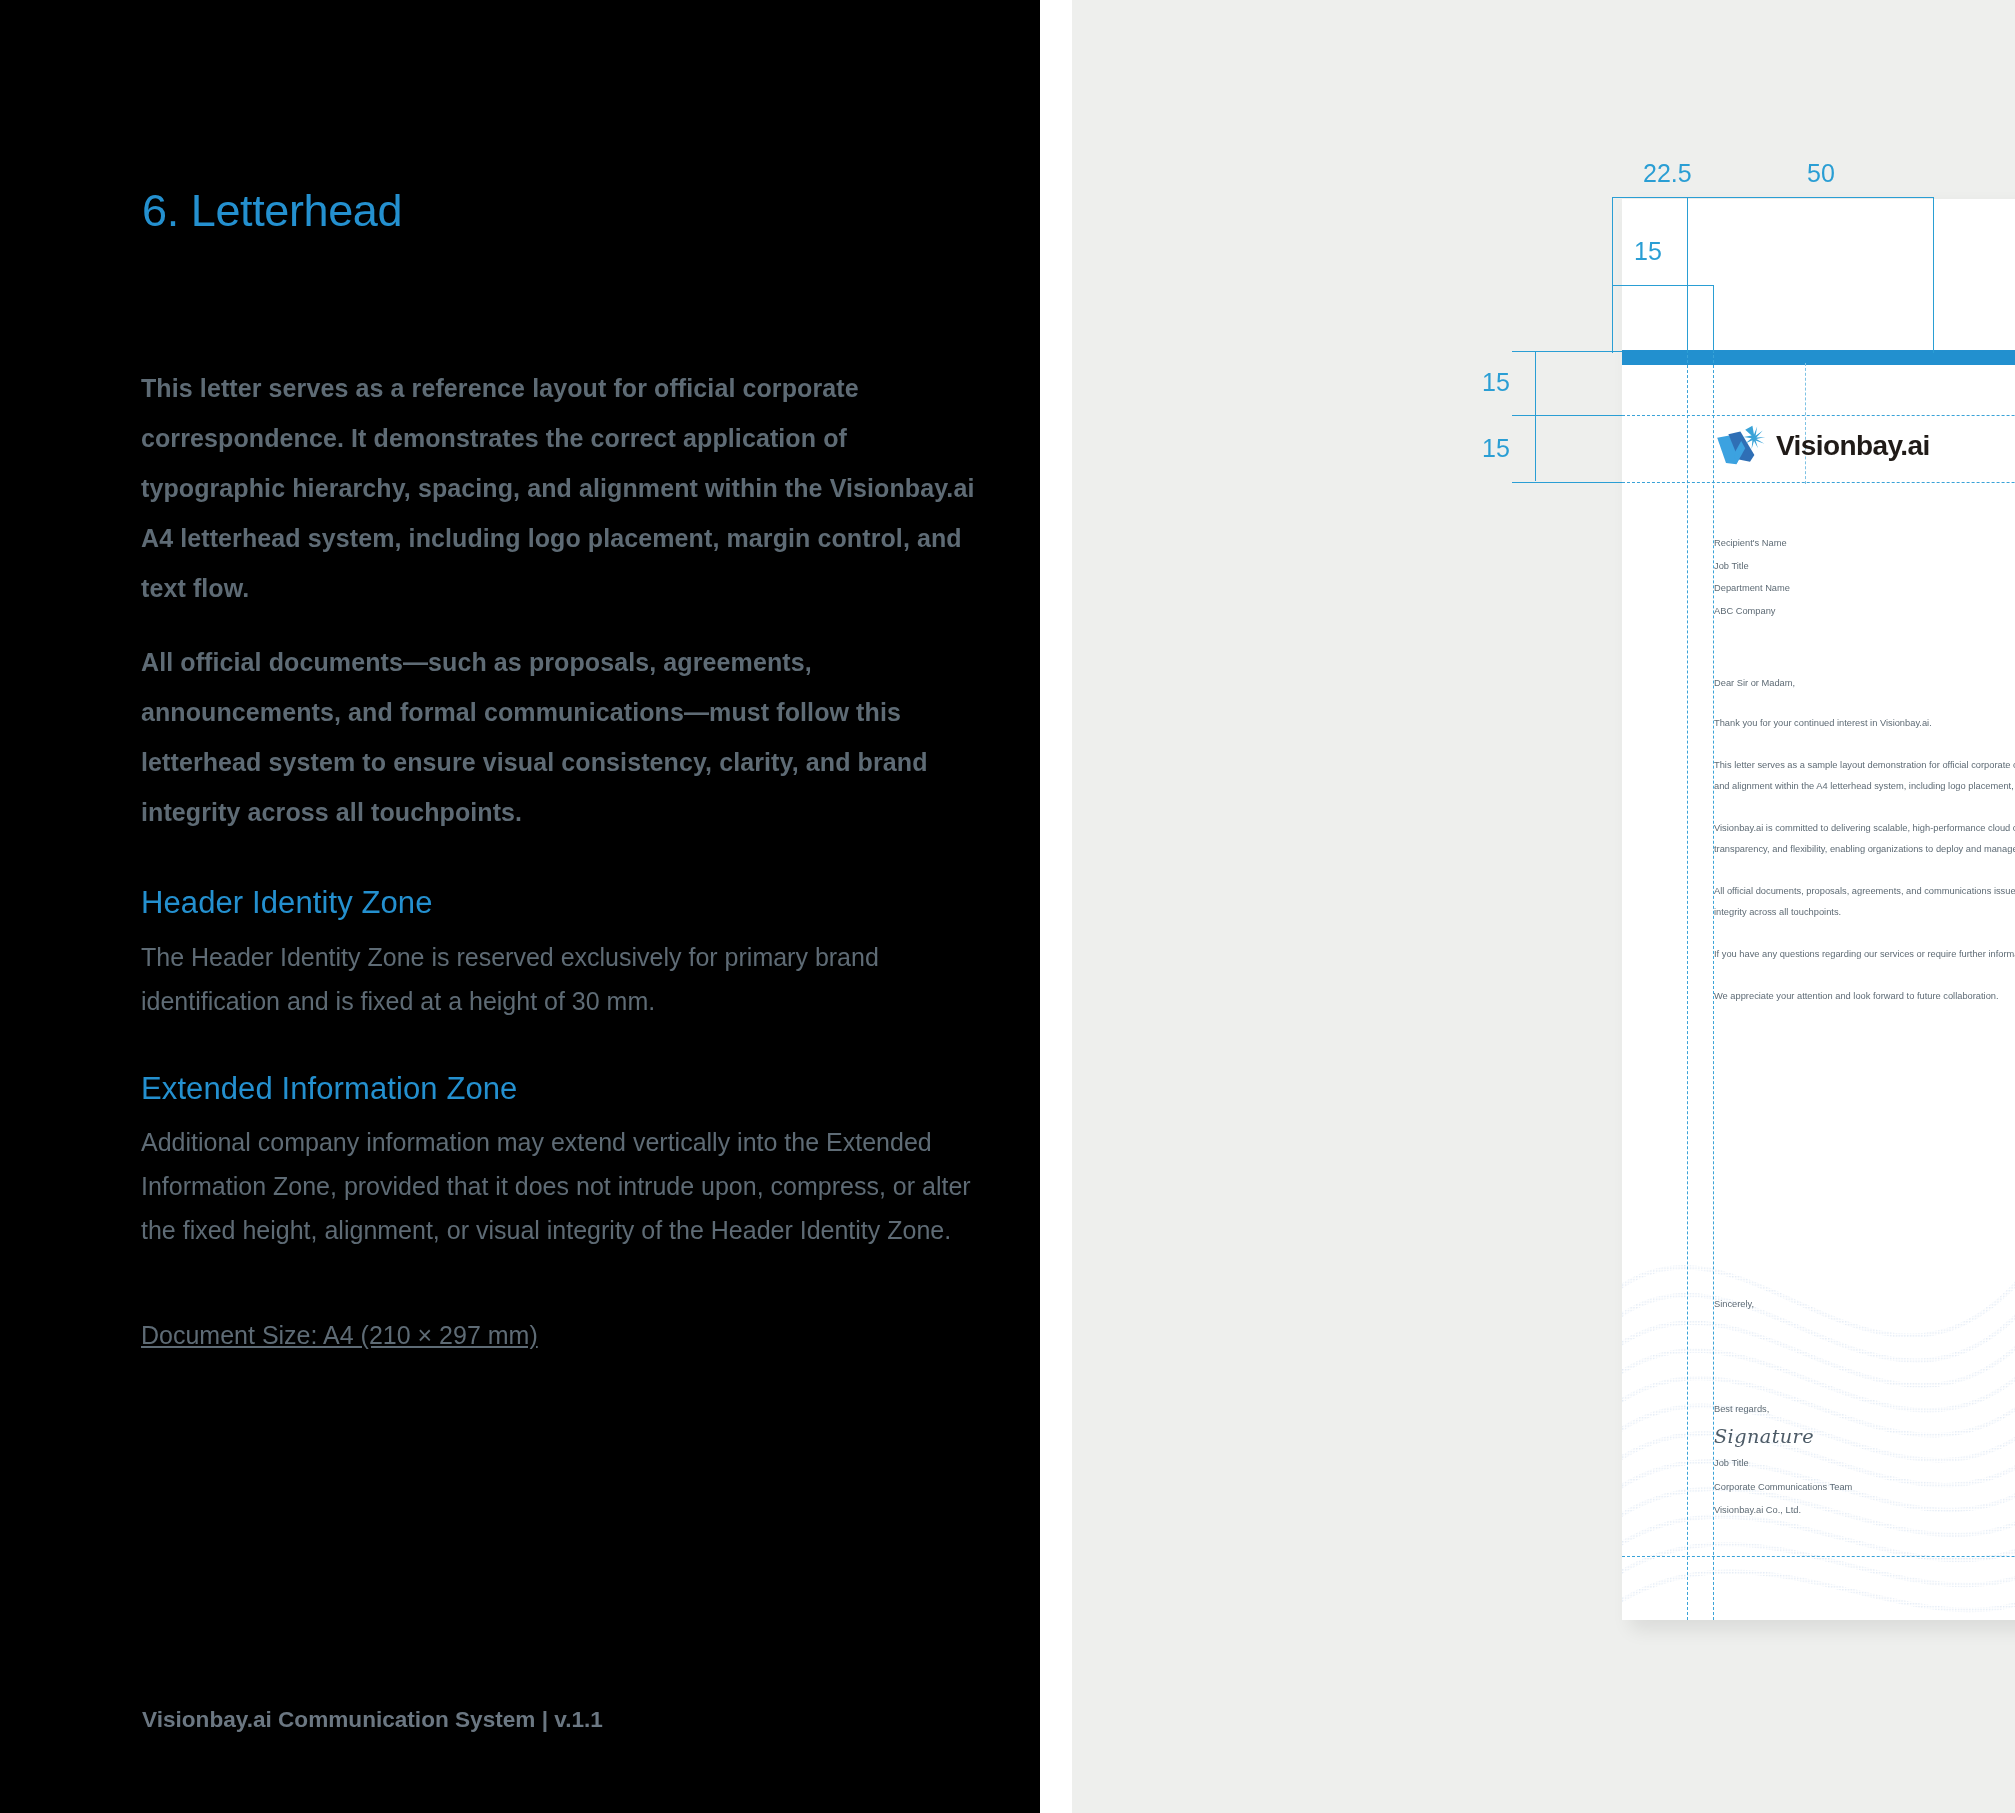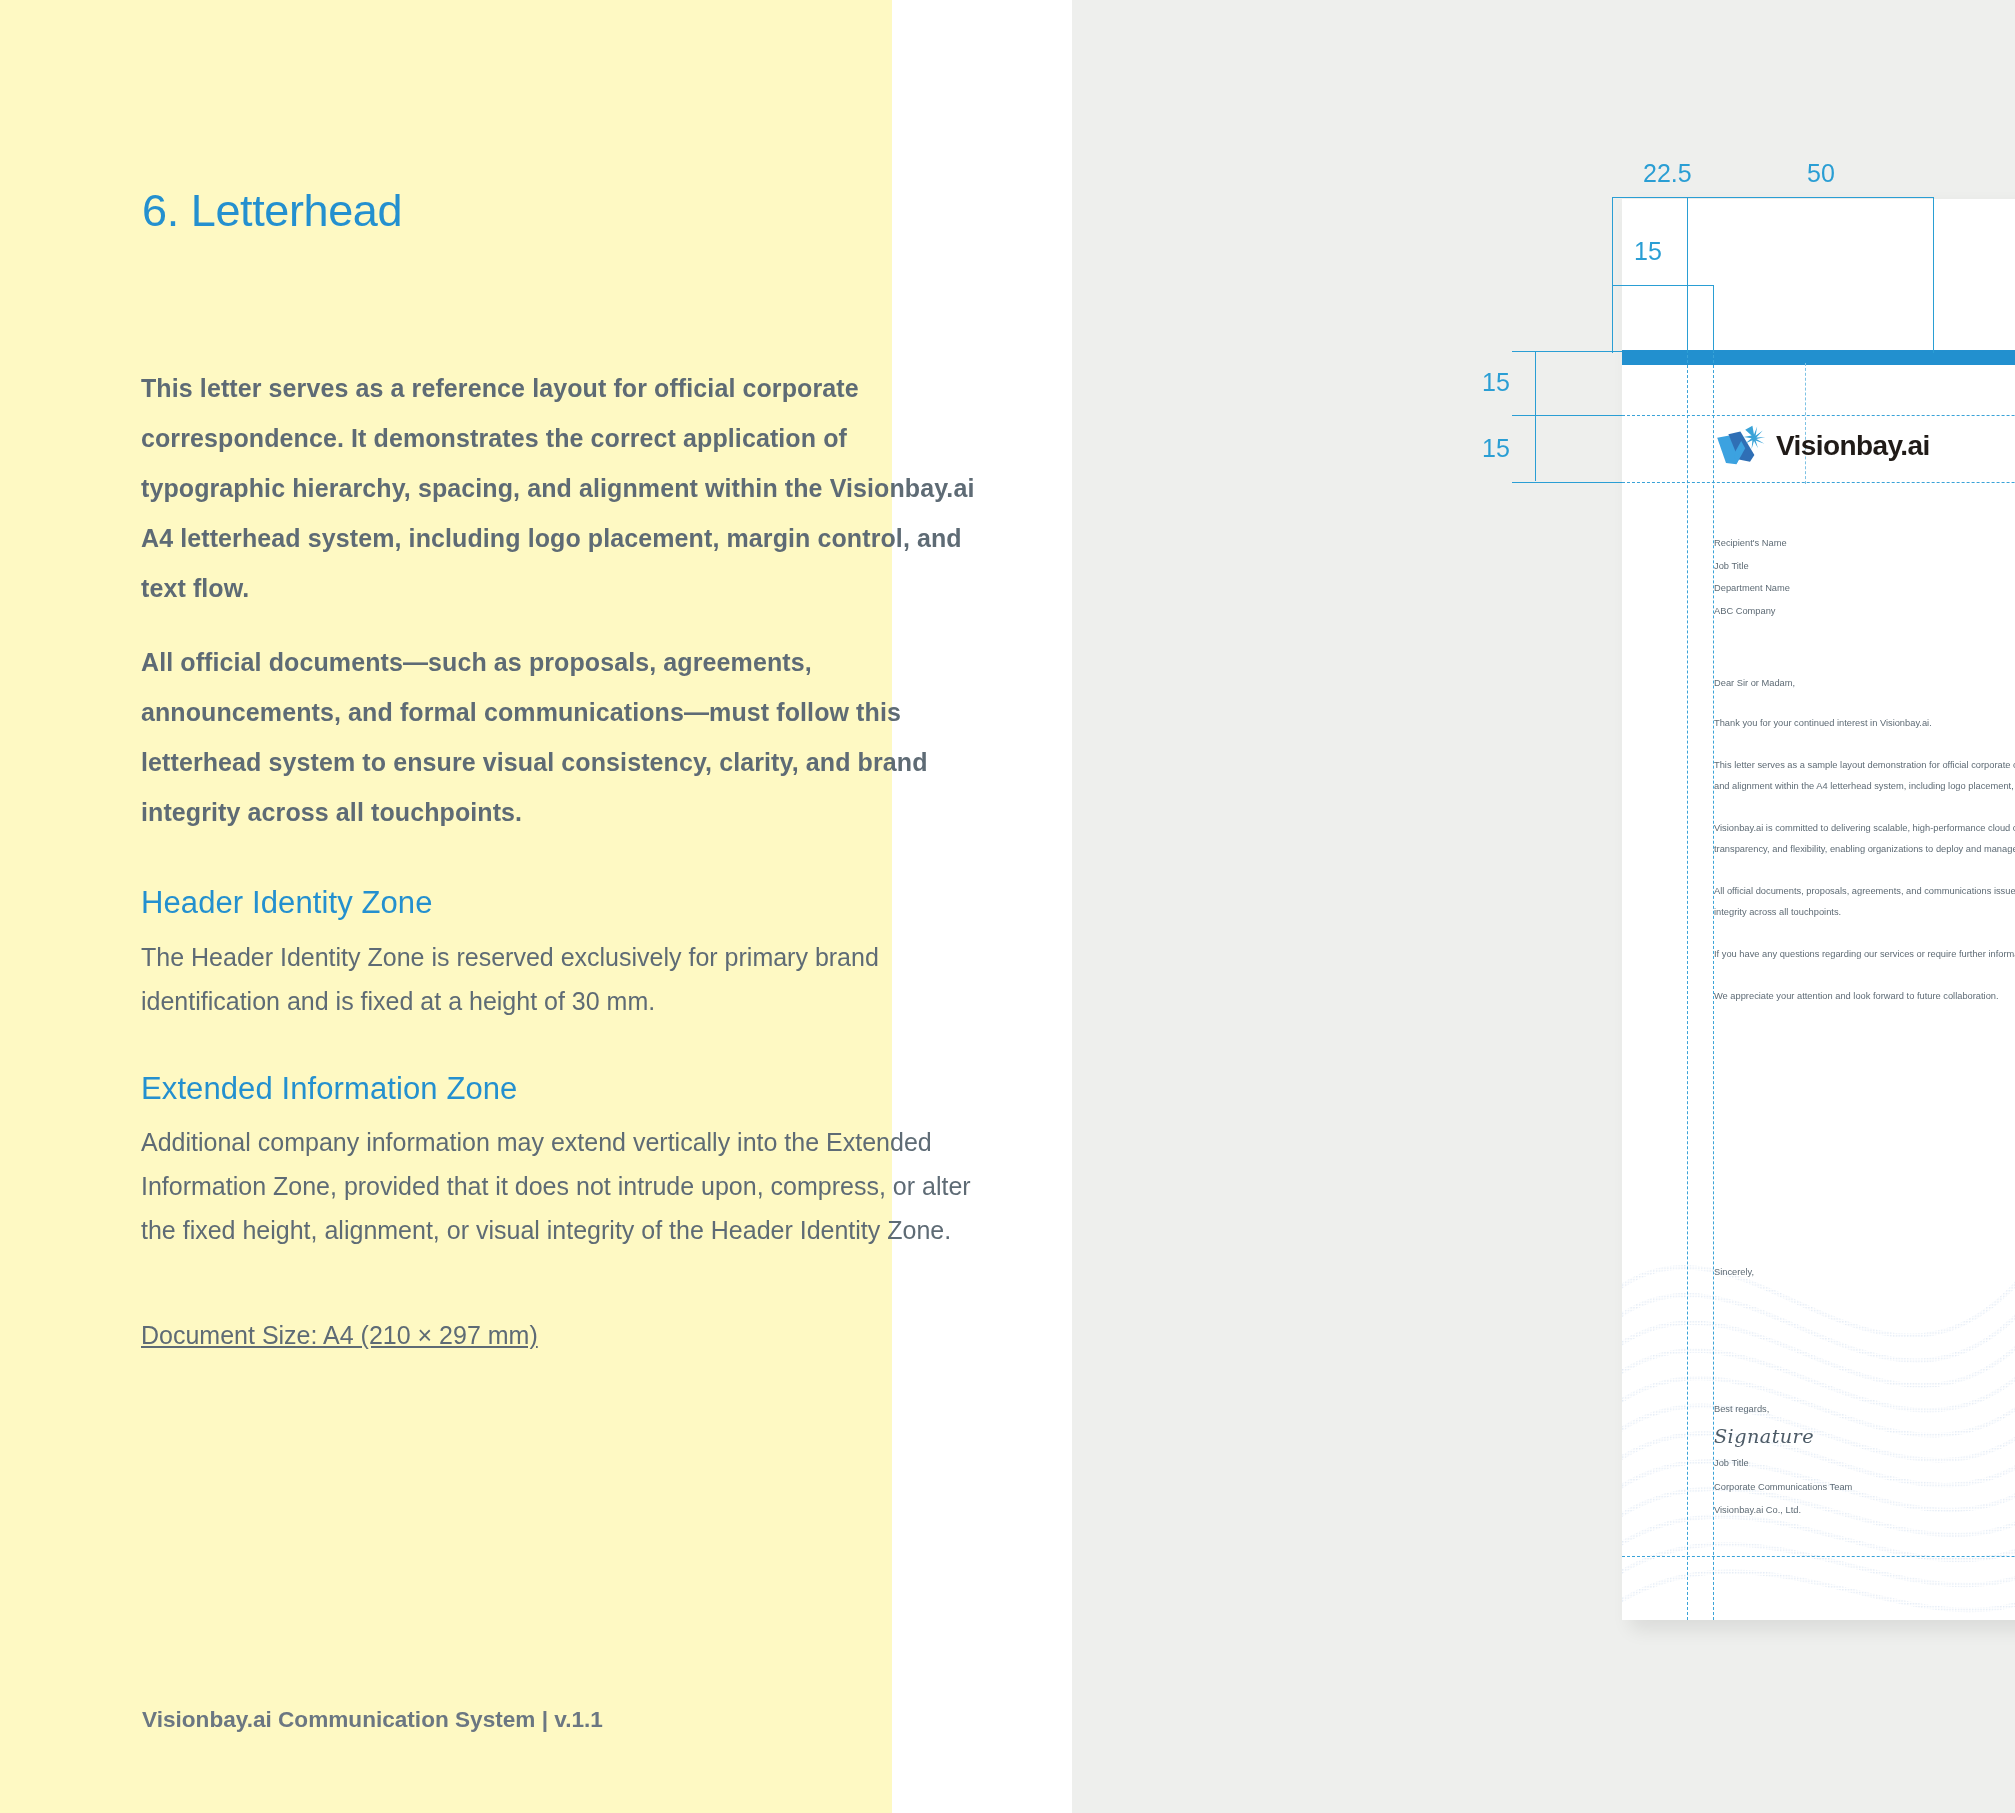--- a/index.html
+++ b/index.html
@@ -7,22 +7,22 @@
     width: 3224px; height: 1814px;
     background: #ffffff;
     font-family: "Liberation Sans", sans-serif;
     overflow: hidden;
   }
   #page { position: relative; width: 3224px; height: 1814px; }
 
   
   .left-panel {
     position: absolute; left: 0; top: 0;
-    width: 892px; height: 1814px;
-    background: #fef9c3;
+    width: 1040px; height: 1814px;
+    background: #000000;
   }
   .page-title {
     position: absolute; left: 142px; top: 185px;
     font-size: 45px; font-weight: 400;
     color: #2490cf; letter-spacing: -0.4px;
   }
   .body-col { position: absolute; left: 141px; top: 363px; width: 854px; }
   .para {
     font-size: 25px; line-height: 50px;
     color: #5e6b75; font-weight: 700;
@@ -106,21 +106,21 @@
 
   .lh-body { position: absolute; left: 1714px; top: 673px; width: 688px; }
   .lh-body p {
     font-size: 9.3px; color: #5e6b75; line-height: 21px;
     font-weight: 400; margin: 0 0 21px 0;
   }
   .lh-body p.tight { margin-bottom: 18.5px; }
 
   .lh-close { position: absolute; left: 1714px; top: 1261px; }
   .lh-close .l {
-    font-size: 9.3px; color: #5e6b75; line-height: 23px; font-weight: 400;
+    font-size: 9.3px; color: #5e6b75; line-height: 23px; font-weight: 400; margin-top: 32px;
   }
   .lh-signblock { position: absolute; left: 1714px; top: 1398px; }
   .lh-signblock .l {
     font-size: 9.3px; color: #5e6b75; line-height: 23.4px; font-weight: 400;
   }
   .lh-sign-script {
     font-family: "DejaVu Serif", serif;
     font-style: italic; font-size: 19.3px; color: #4c5a66;
     line-height: 31px; letter-spacing: 0.4px;
   }

